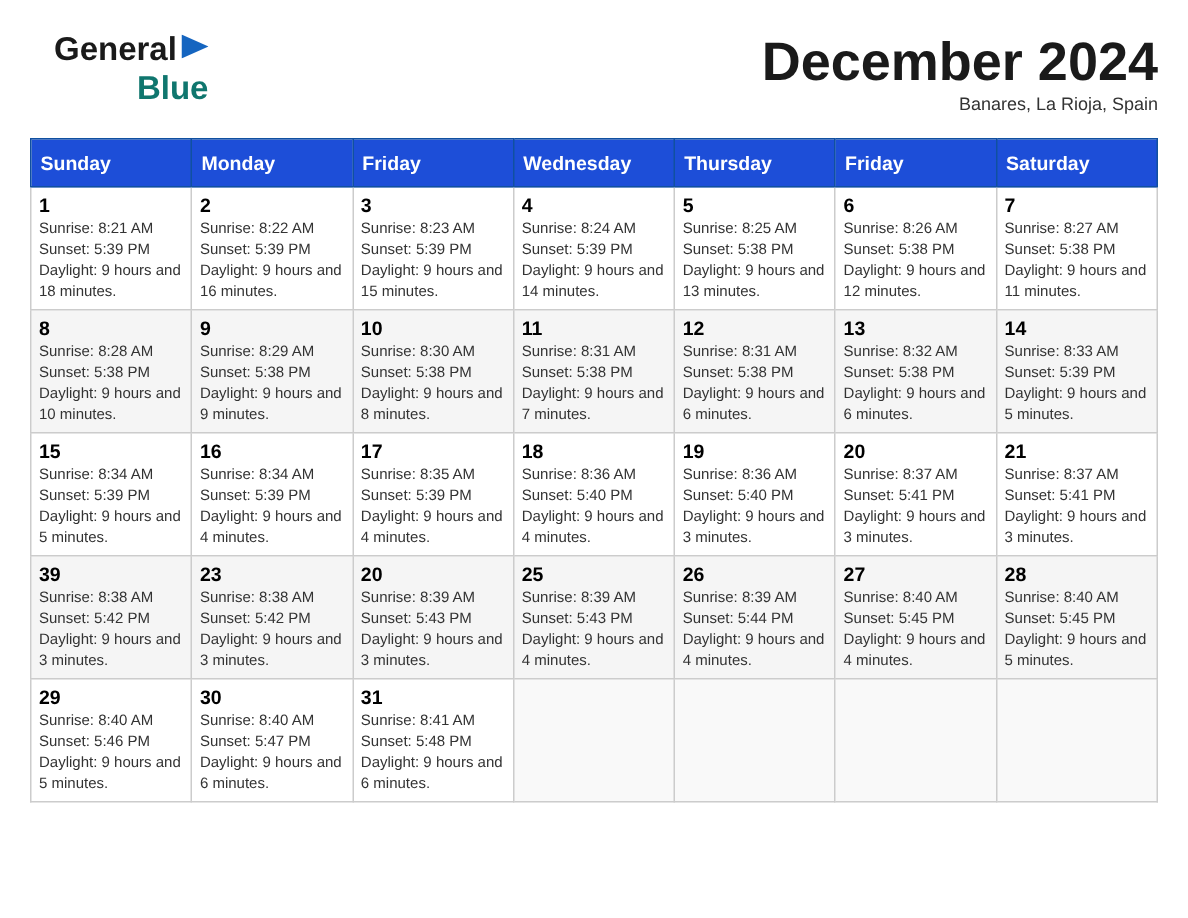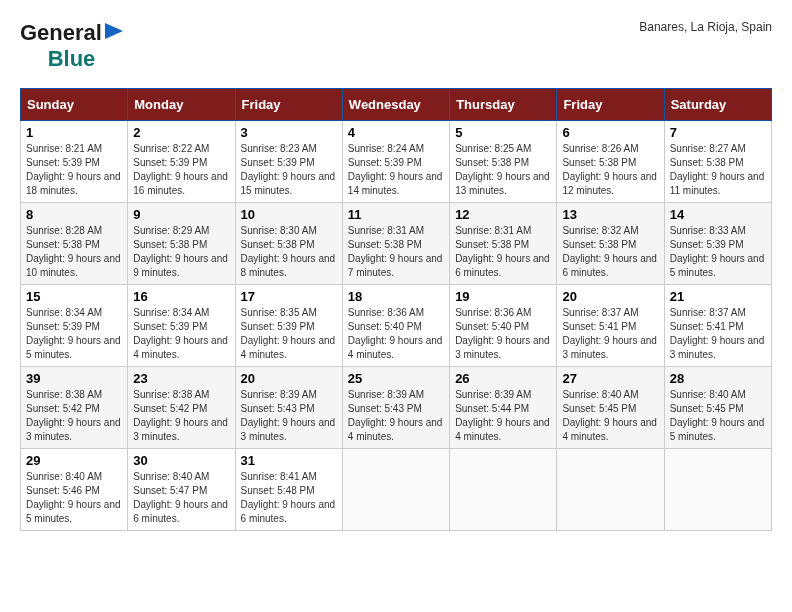--- a/index.html
+++ b/index.html
@@ -12,21 +12,22 @@
     }
     .header {
       display: flex;
       justify-content: space-between;
       align-items: flex-start;
       margin-bottom: 16px;
     }
     .logo {
       display: flex;
       flex-direction: column;
-      align-items: center;
+      align-items: flex-end;
+      margin-left: 16px;
     }
     .logo-line {
       display: flex;
       align-items: center;
     }
     .title-section { text-align: right; }
     .month-title {
       font-size: 36px;
       font-weight: bold;
       color: #1a1a1a;
@@ -34,21 +35,21 @@
     .subtitle {
       font-size: 12px;
       color: #333;
     }
     .calendar {
       width: 100%;
       border-collapse: collapse;
       font-size: 11px;
     }
     .calendar th {
-      background: #7f1d1d;
+      background: #1d4ed8;
       color: #fff;
       padding: 8px 6px;
       text-align: left;
       font-size: 13px;
       font-weight: bold;
       border: 1px solid #1050a0;
     }
     .calendar td {
       border: 1px solid #ccc;
       padding: 4px 5px;
@@ -85,20 +86,21 @@
         <svg width="18" height="16" viewBox="0 0 18 16">
             <polygon points="0,0 0,16 18,8" fill="#1565c0"></polygon>
           </svg>
       </span>
     </div>
     <div>
       <span style="font-size:22px;font-weight:bold;color:#0f766e;">Blue</span>
     </div>
   </div>
   <div class="title-section">
+    <div class="month-title">December 2024</div>
     <div class="subtitle">Banares, La Rioja, Spain</div>
   </div>
 </div>
 
 <table class="calendar">
   <thead>
     <tr id="weekday-header">
         <th>Sunday</th>
         <th>Monday</th>
         <th>Friday</th>

